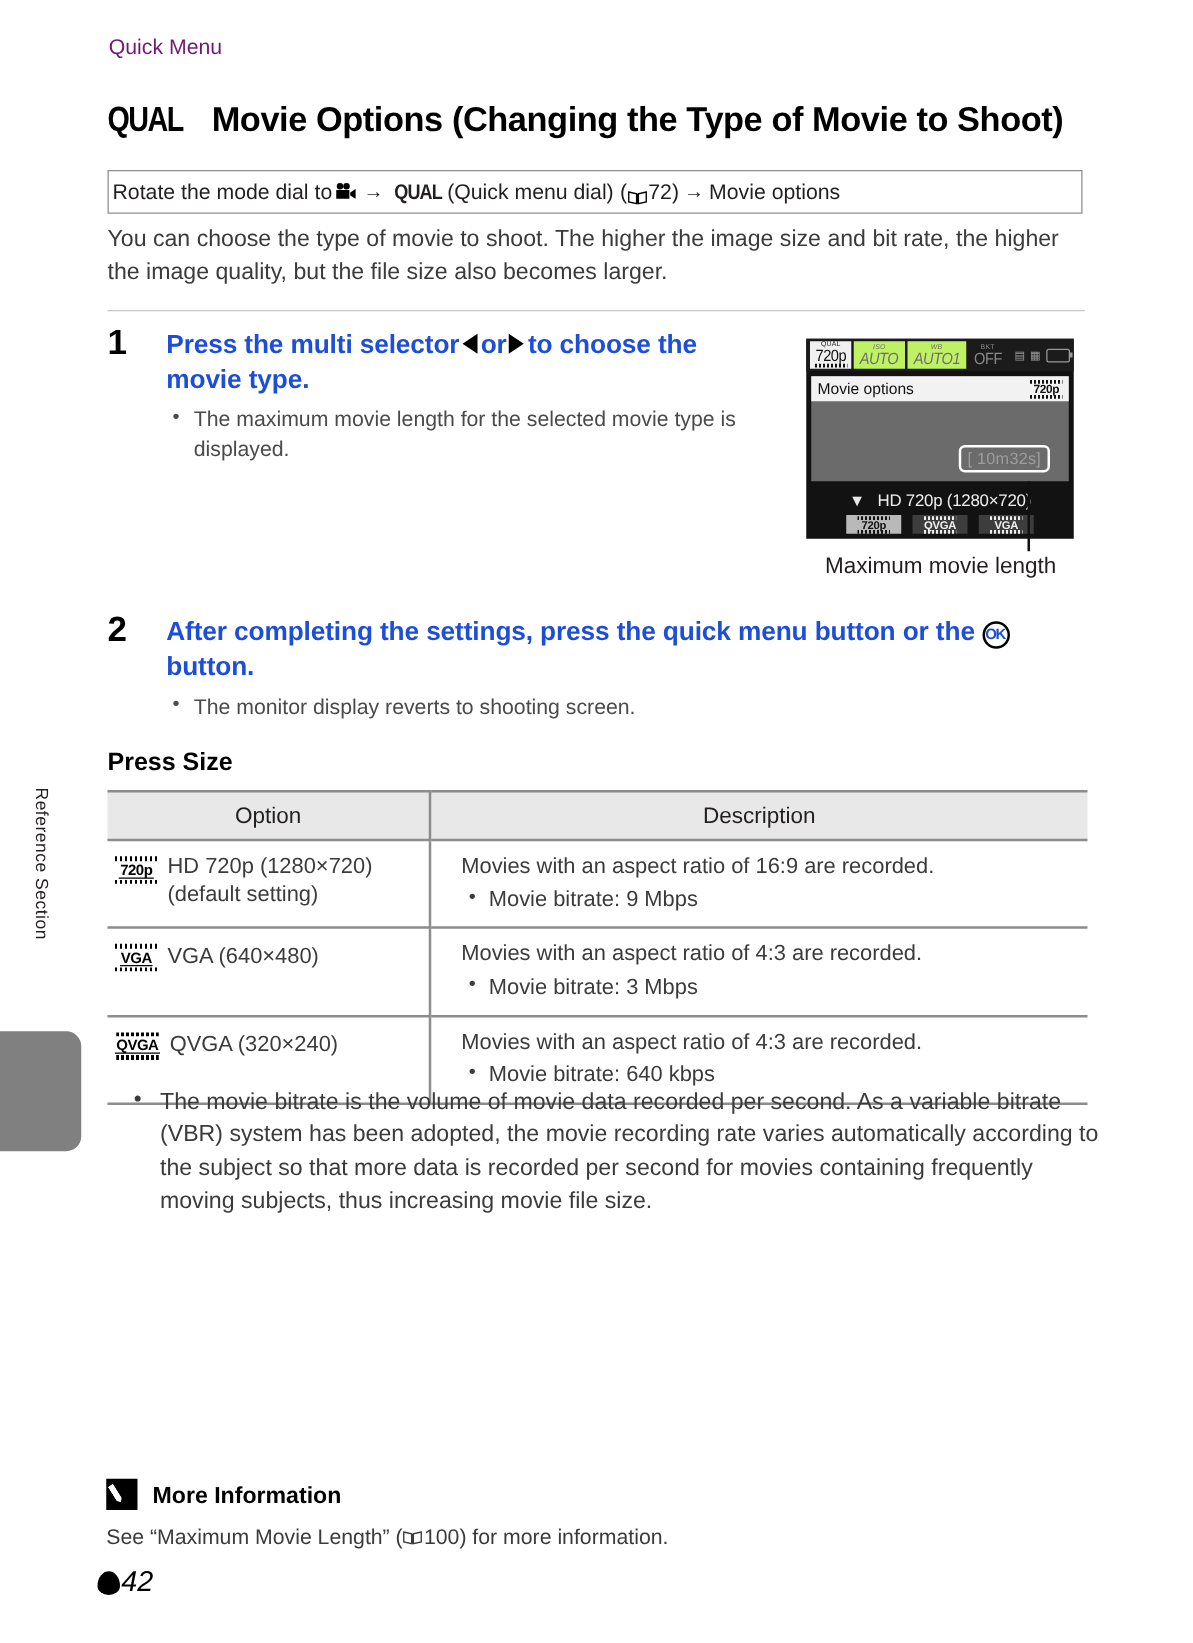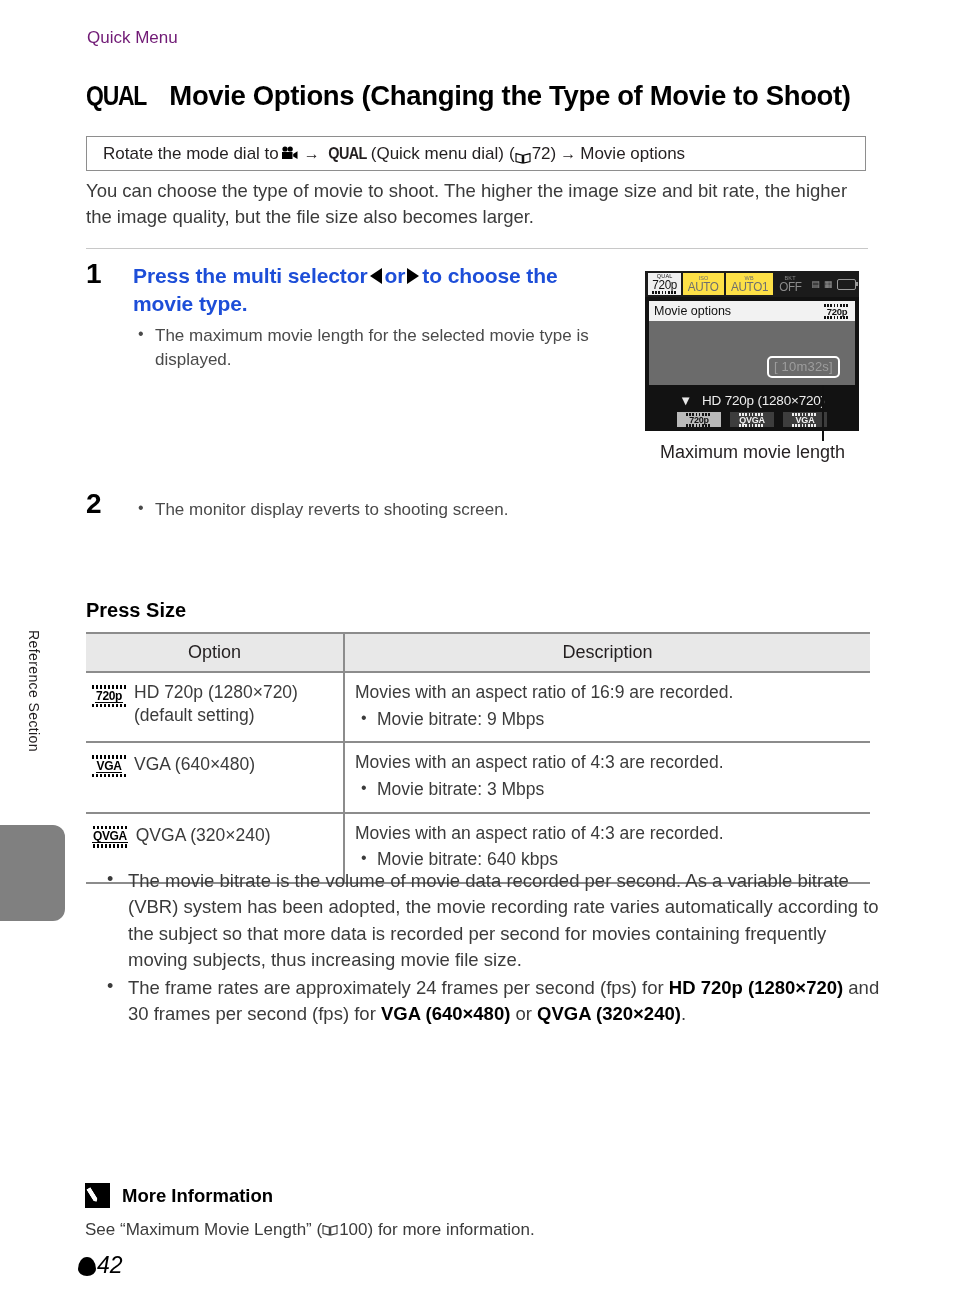--- a/index.html
+++ b/index.html
@@ -80,21 +80,21 @@
   .path-box {
     position: absolute;
     left: 86px;
     top: 136px;
     width: 780px;
     height: 35px;
     border: 1px solid #8e8e8e;
     box-sizing: border-box;
     display: flex;
     align-items: center;
-    padding-left: 16px;
+    padding-left: 3px;
     font-size: 17px;
     color: #231f20;
   }
   .path-box .seg { white-space: nowrap; }
   .movie-dial-glyph {
     display: inline-block;
     font-size: 16px;
     line-height: 1;
     margin: 0 2px;
     position: relative;
@@ -244,21 +244,21 @@
   .tb-cell {
     height: 22px;
     display: flex;
     flex-direction: column;
     align-items: center;
     justify-content: center;
     margin-right: 2px;
     padding: 0 3px;
   }
   .tb-cell.active { background: #f0f0f0; }
-  .tb-cell.dim { background: #fde047; }
+  .tb-cell.dim { background: #bef264; font-style: italic; }
   .tb-sup {
     font-size: 5.5px;
     line-height: 5px;
     letter-spacing: 0.2px;
     font-family: "Liberation Sans Narrow", "Liberation Sans", sans-serif;
   }
   .tb-main {
     font-size: 13px;
     line-height: 12px;
     font-family: "Liberation Sans Narrow", "Liberation Sans", sans-serif;
@@ -456,21 +456,21 @@
     vertical-align: top;
     padding: 8px 0 10px 0;
   }
   table.opts td.c1 {
     width: 255px;
     border-right: 2.5px solid #8c8c8c;
     padding-left: 6px;
     line-height: 1.3;
   }
   table.opts td.c2 {
-    padding-left: 10px;
+    padding-left: 24px;
     line-height: 1.35;
   }
   table.opts tr.last td { border-bottom: 2.5px solid #8c8c8c; }
 
   .opt-cell { display: flex; align-items: flex-start; gap: 8px; }
   .badge-box {
     display: inline-flex;
     flex-direction: column;
     align-items: center;
     justify-content: center;
@@ -715,20 +715,25 @@
     </div>
   </div>
 </div>
 
 <div class="pointer-line"></div>
 <div class="cam-caption">Maximum movie length</div>
 
 <div class="step" id="step-2">
   <div class="step-num">2</div>
   <div class="step-body">
+    <div class="step-head">
+      <span>After completing the settings, press the quick menu button or the</span>
+      <span class="ok-glyph">OK</span>
+      <span>button.</span>
+    </div>
     <ul class="bullets">
       <li>The monitor display reverts to shooting screen.</li>
     </ul>
   </div>
 </div>
 
 <div class="section-head">Press Size</div>
 
 <table class="opts">
   <thead>
@@ -787,21 +792,20 @@
       <td class="c2">
         <div>Movies with an aspect ratio of 4:3 are recorded.</div>
         <div class="desc-bullet">Movie bitrate: 640 kbps</div>
       </td>
     </tr>
   </tbody>
 </table>
 
 <ul class="notes">
   <li>The movie bitrate is the volume of movie data recorded per second. As a variable bitrate (VBR) system has been adopted, the movie recording rate varies automatically according to the subject so that more data is recorded per second for movies containing frequently moving subjects, thus increasing movie file size.</li>
-  <li><span>The frame rates are approximately 24 frames per second (fps) for </span><b>HD 720p (1280×720)</b><span> and 30 frames per second (fps) for </span><b>VGA (640×480)</b><span> or </span><b>QVGA (320×240)</b><span>.</span></li>
 </ul>
 
 <div class="more-info-head">
   <span class="pencil-box"></span>
   <span class="more-info-title">More Information</span>
 </div>
 <div class="more-info-text">
   <span>See “Maximum Movie Length” (</span><span class="book-glyph">
     <svg width="16" height="12" viewBox="0 0 16 12" aria-hidden="true">
       <path d="M1 1.6 L7.3 3.1 L7.3 11 L1 9.6 Z" fill="none" stroke="#3b3b3b" stroke-width="1.1"></path>

